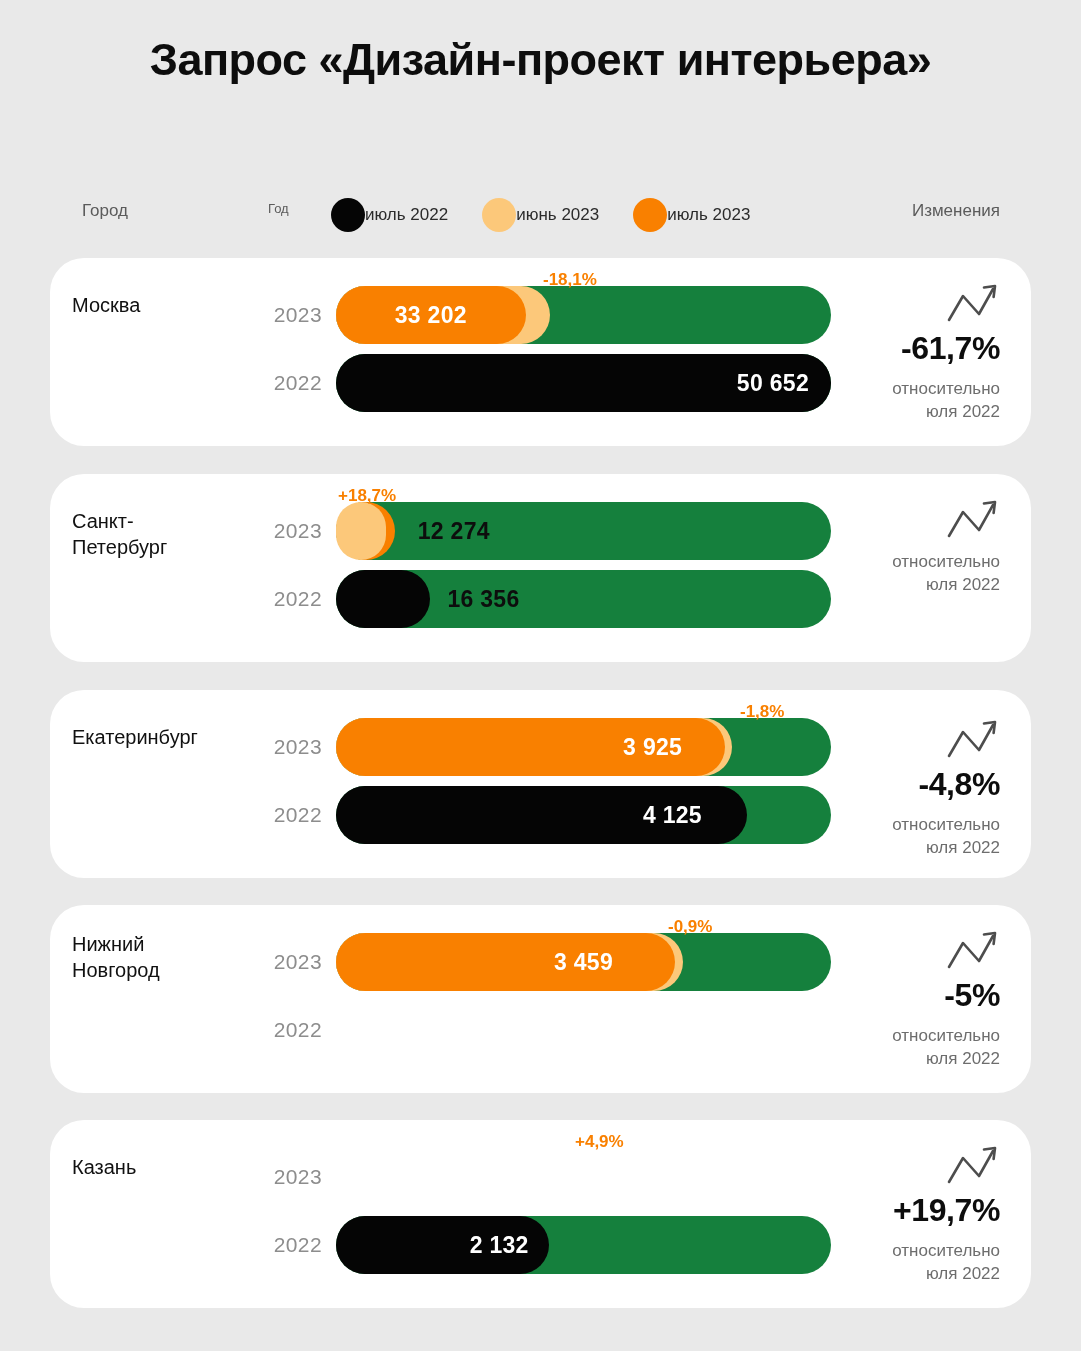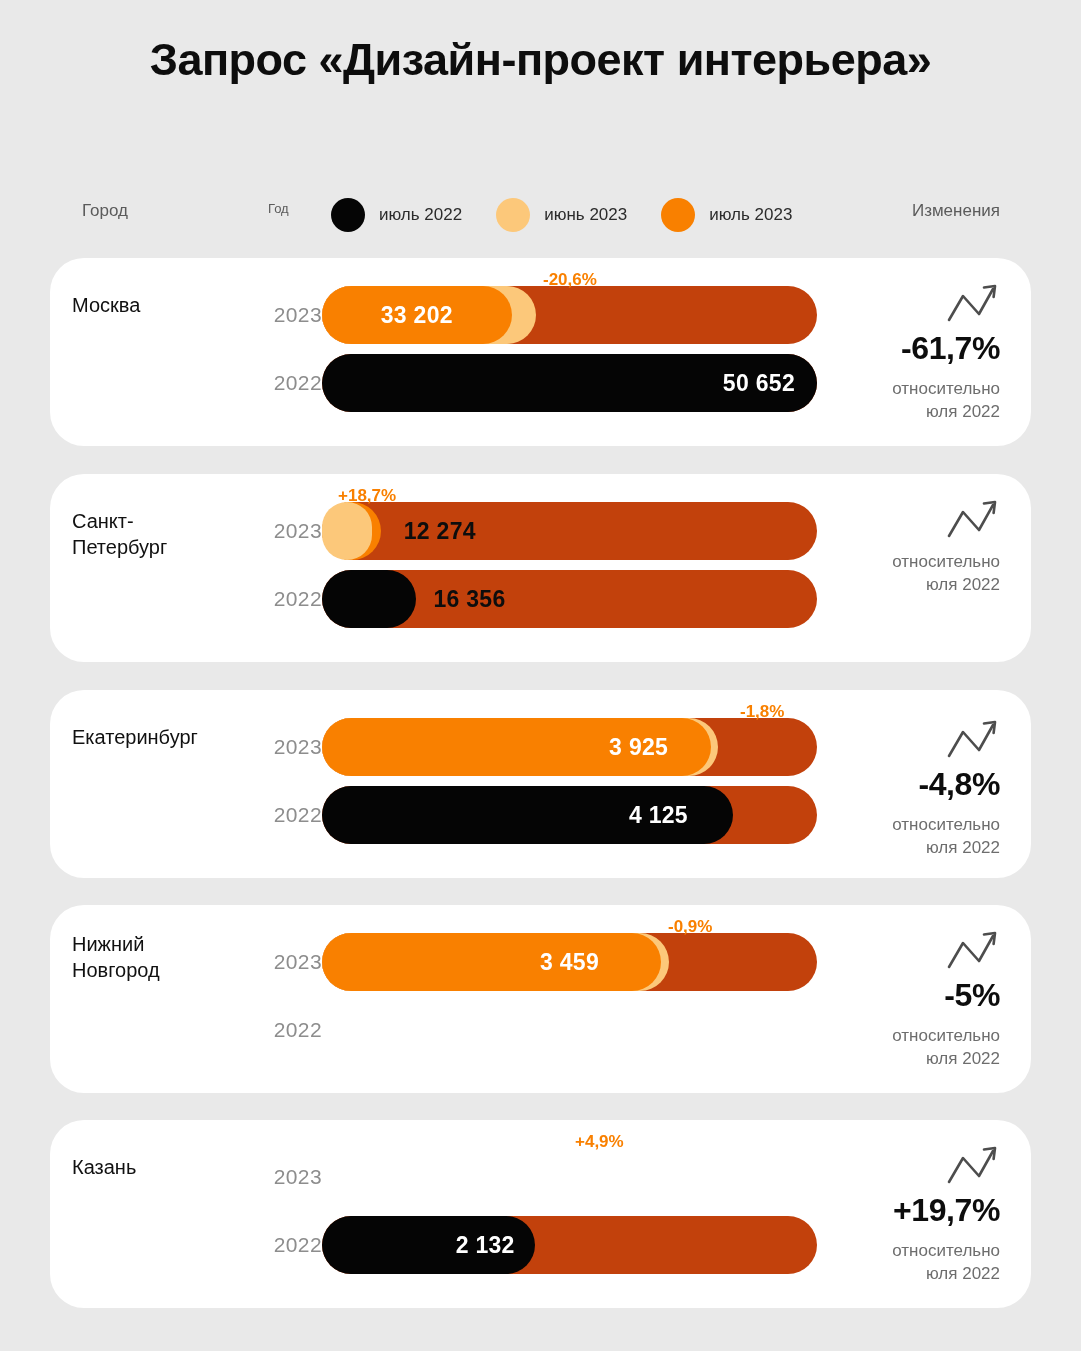--- a/index.html
+++ b/index.html
@@ -70,21 +70,21 @@
     position: absolute;
     left: 281px;
     top: 0;
     display: flex;
     align-items: center;
     gap: 34px;
   }
   .legend-item {
     display: flex;
     align-items: center;
-    gap: 14px;
+    gap: 0;
   }
   .legend-dot {
     width: 34px;
     height: 34px;
     border-radius: 50%;
     flex: 0 0 auto;
   }
   .legend-label {
     font-size: 17px;
     color: #2b2b2b;
@@ -124,24 +124,24 @@
     width: 64px;
     top: 50%;
     transform: translateY(-50%);
     text-align: right;
     font-size: 21px;
     color: #8d8d8d;
     letter-spacing: 0.4px;
   }
   .bar-track {
     position: absolute;
-    left: 272px;
+    left: 286px;
     width: 495px;
     height: 58px;
-    background: #c2410c;
+    background: #15803d;
     border-radius: 29px;
   }
   .bar-fill {
     position: absolute;
     left: 0;
     top: 0;
     height: 58px;
     border-radius: 29px;
   }
   .bar-fill.behind { z-index: 1; }
@@ -232,21 +232,21 @@
   <div class="card" style="top:258px;height:188px">
     <div class="city-name" style="top:34px">Москва</div>
 
     <div class="bar-row" style="top:28px;width:100%">
       <span class="bar-year">2023</span>
       <div class="bar-track">
         <div class="bar-fill behind" style="width:43.2%;background:#FCC87A"></div>
         <div class="bar-fill front" style="width:38.3%;background:#F98000"></div>
         <span class="bar-value inside" style="left:19.15%;transform:translate(-50%,-50%)">33 202</span>
       </div>
-      <span class="delta" style="left:493px;top:-16px">-20,6%</span>
+      <span class="delta" style="left:493px;top:-16px">-18,1%</span>
     </div>
 
     <div class="bar-row" style="top:96px;width:100%">
       <span class="bar-year">2022</span>
       <div class="bar-track">
         <div class="bar-fill front" style="width:100%;background:#050505"></div>
         <span class="bar-value inside" style="right:22px">50 652</span>
       </div>
     </div>
 

